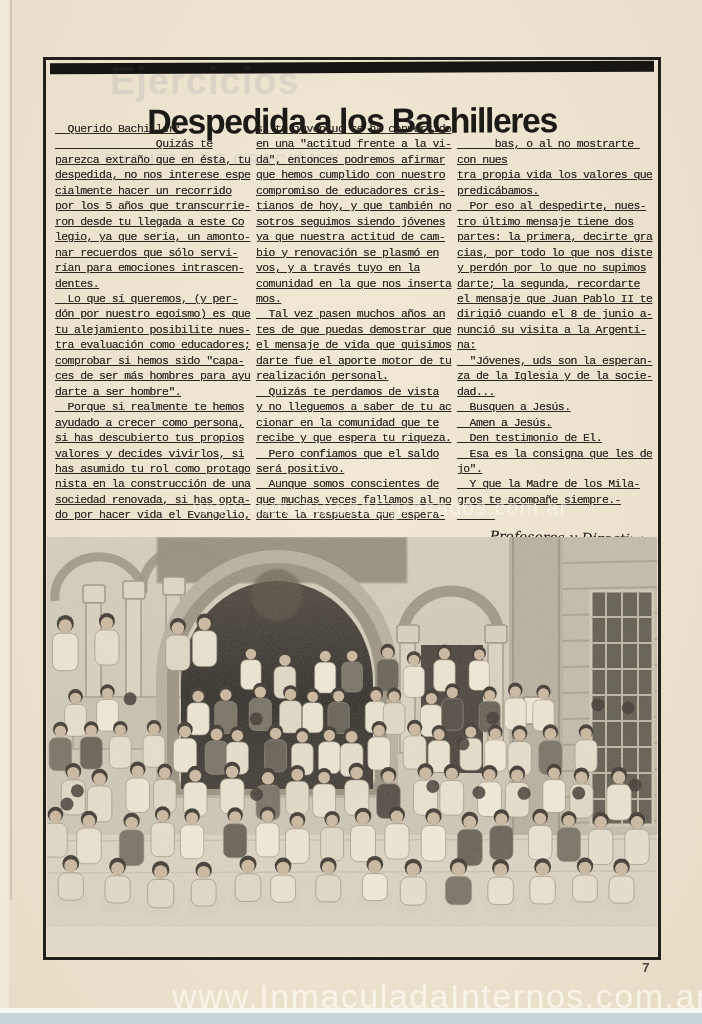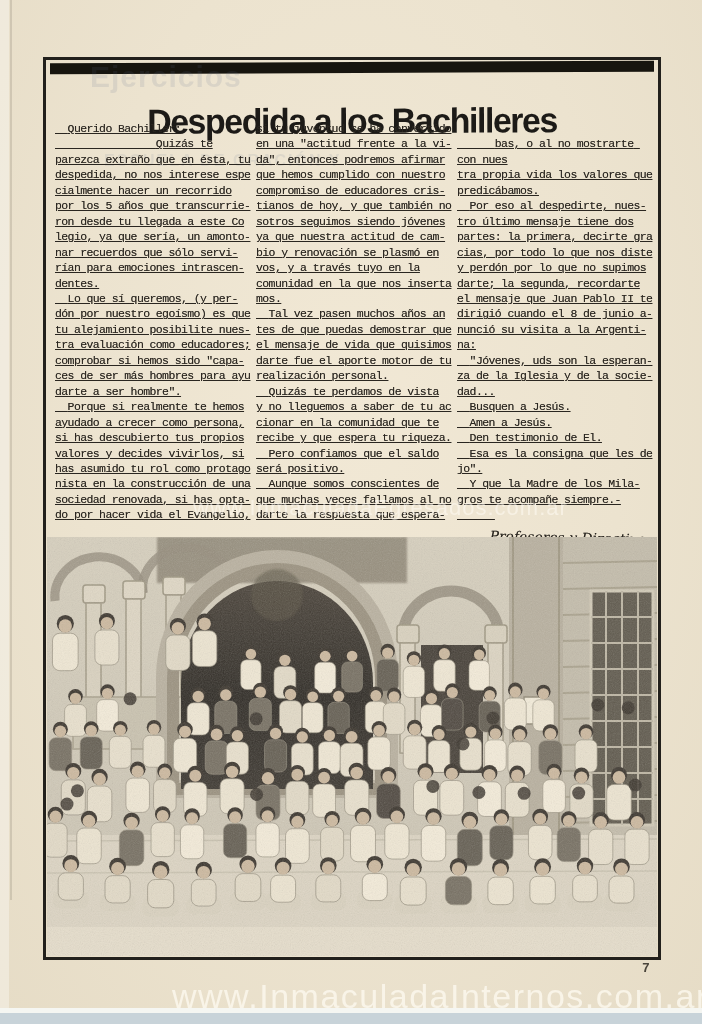--- a/index.html
+++ b/index.html
@@ -20,21 +20,21 @@
     border:3px solid #22201c;box-sizing:border-box;
   }
   .topbar{
     position:absolute;left:4px;right:4px;top:2px;height:11px;
     background:#17150f;transform:rotate(-0.25deg);
   }
 
   
   .ghost{position:absolute;color:rgba(95,110,140,0.13);font-family:"Liberation Sans",sans-serif;
     font-weight:bold;filter:blur(0.7px);pointer-events:none;white-space:nowrap;}
-  .ghost-1{left:44px;top:0px;font-size:30px;letter-spacing:1px;}
+  .ghost-1{left:64px;top:0px;font-size:38px;letter-spacing:1px;}
   .ghost-2{left:52px;top:40px;font-size:38px;letter-spacing:1px;}
   .ghost-3{left:58px;top:92px;font-size:16px;letter-spacing:2px;color:rgba(95,110,140,0.11);}
 
   .title{
     position:absolute;left:0;right:0;top:18px;text-align:center;
     font-family:"Liberation Sans",sans-serif;font-weight:bold;font-size:35px;
     letter-spacing:-1.5px;color:#1c1a17;transform:scaleX(0.97) rotate(-0.2deg);
   }
 
   .columns{

